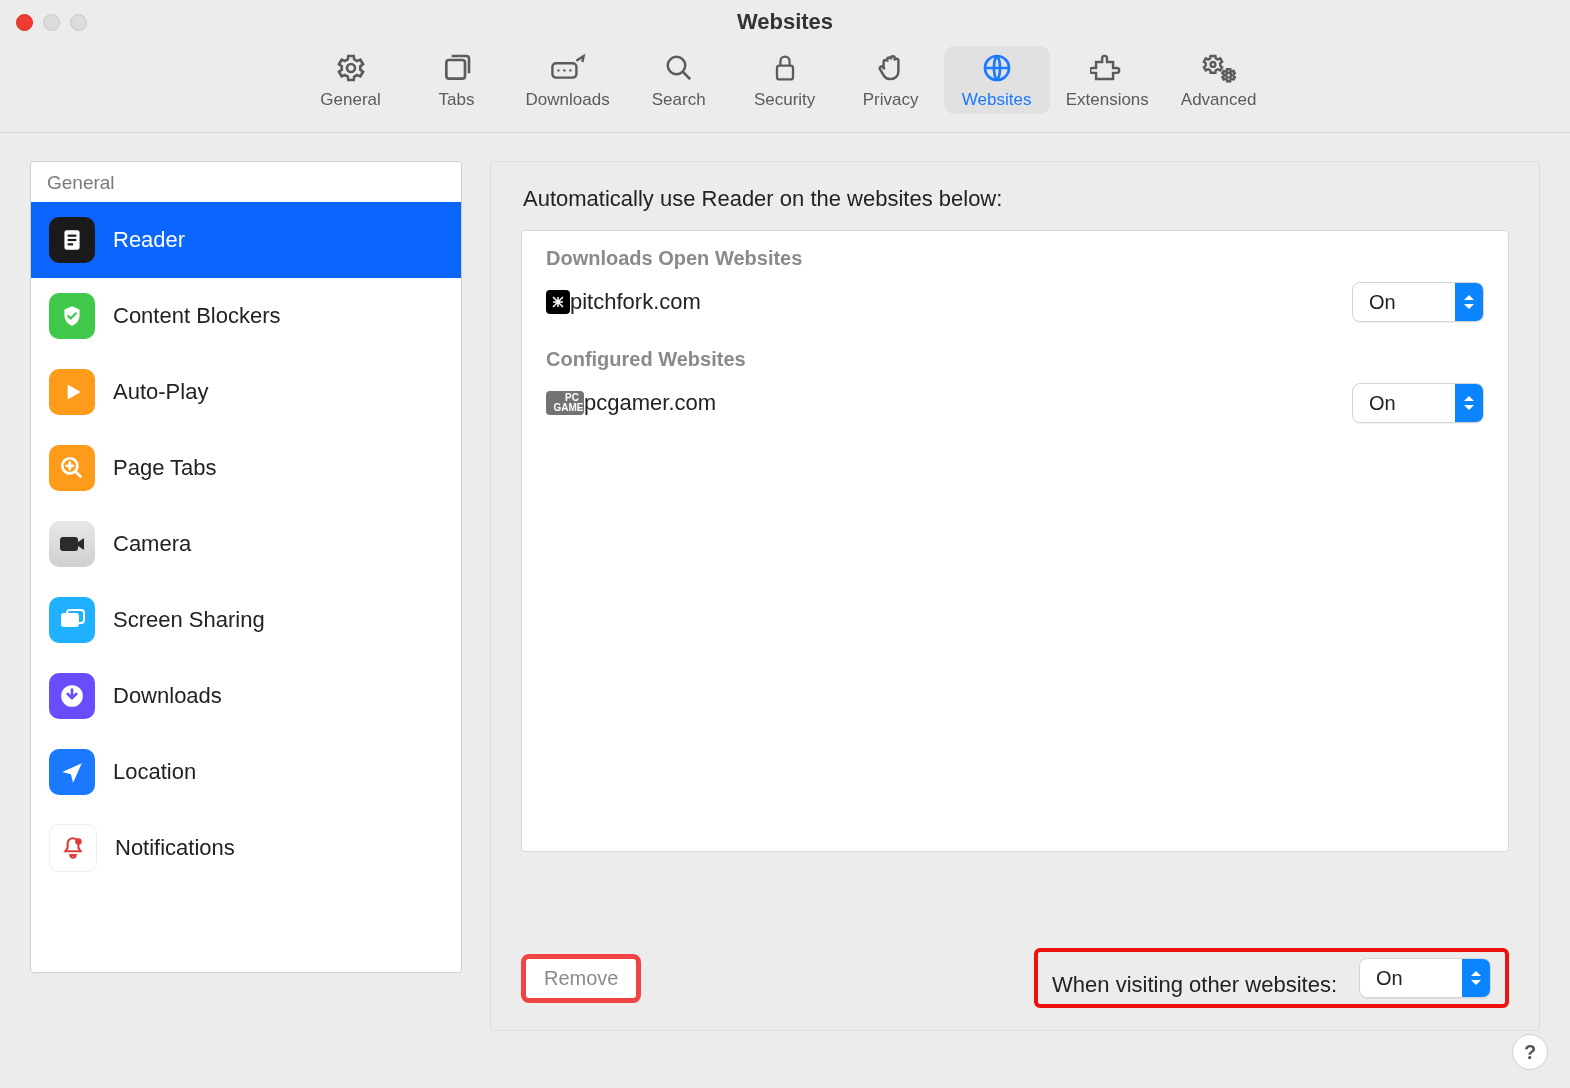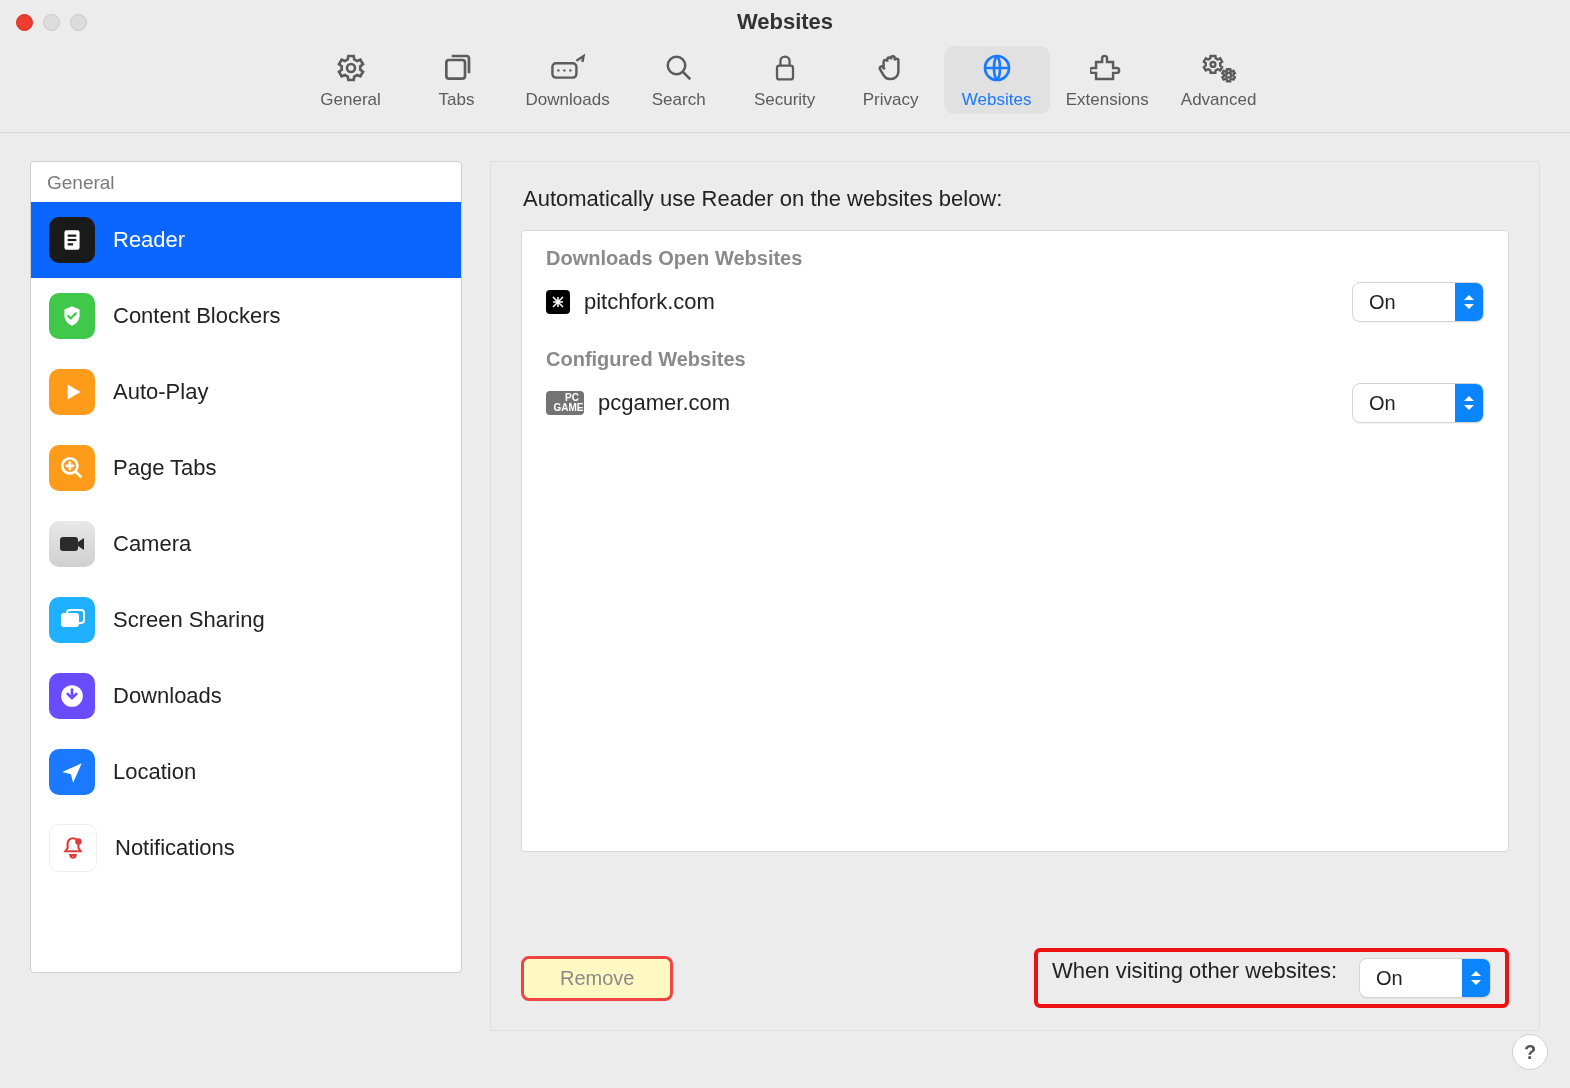--- a/index.html
+++ b/index.html
@@ -85,21 +85,21 @@
     padding:24px 30px;position:relative;
     box-sizing:border-box;
   }
   .intro{font-size:22px;color:#222;margin:0 0 18px 2px;}
   .sites{
     background:#fff;border:1px solid #d8d8d8;border-radius:4px;
     height:620px;overflow:auto;
   }
   .sect{padding:16px 24px 2px 24px;color:#8a8a8a;font-weight:700;font-size:20px;}
   .site-row{
-    display:flex;align-items:center;gap:14px;
+    display:flex;align-items:center;gap:0;
     padding:10px 24px;font-size:22px;
   }
   .fav{width:24px;height:24px;border-radius:4px;display:inline-flex;align-items:center;justify-content:center;flex:0 0 24px;}
   .fav.pf{background:#000;}
   .fav.pf svg{display:block;}
   .fav.pc{background:#737373;padding-left:14px;}
   .fav.pc span{color:#fff;font:900 10px/10px Arial;display:block;text-align:center;}
   .dropdown{
     margin-left:auto;display:flex;align-items:center;
     background:#fff;border:1px solid #d5d5d5;border-radius:8px;
@@ -109,25 +109,25 @@
   .dropdown .val{padding:0 16px;font-size:20px;flex:1;color:#222;}
   .dropdown .chev{width:28px;height:100%;background:var(--pill);display:flex;flex-direction:column;align-items:center;justify-content:center;gap:2px;}
   .dropdown .chev::before{content:"";border:5px solid transparent;border-bottom-color:#fff;margin-bottom:1px;}
   .dropdown .chev::after{content:"";border:5px solid transparent;border-top-color:#fff;margin-top:1px;}
 
   .footer{
     position:absolute;left:30px;right:30px;bottom:22px;
     display:flex;align-items:center;gap:20px;
   }
   .btn{
-    background:#fef9c3;border:3px solid #ef4444;border-radius:8px;
-    padding:8px 36px;font-size:20px;color:#8a8a8a;
+    background:#ffffff;border:5px solid #ef4444;border-radius:8px;
+    padding:8px 18px;font-size:20px;color:#8a8a8a;
   }
   .other-box{
-    margin-left:auto;display:flex;align-items:flex-start;gap:14px;
+    margin-left:auto;display:flex;align-items:flex-end;gap:14px;
     border:4px solid #e11;border-radius:6px;padding:6px 14px 6px 14px;
   }
   .other-box .lbl{font-size:22px;color:#222;}
   .other-box .dropdown{margin-left:8px;}
 
   .help{
     position:absolute;right:22px;bottom:18px;width:34px;height:34px;border-radius:50%;
     background:#fff;border:1px solid #cfcfcf;display:flex;align-items:center;justify-content:center;
     font-weight:700;color:#555;font-size:20px;
   }

